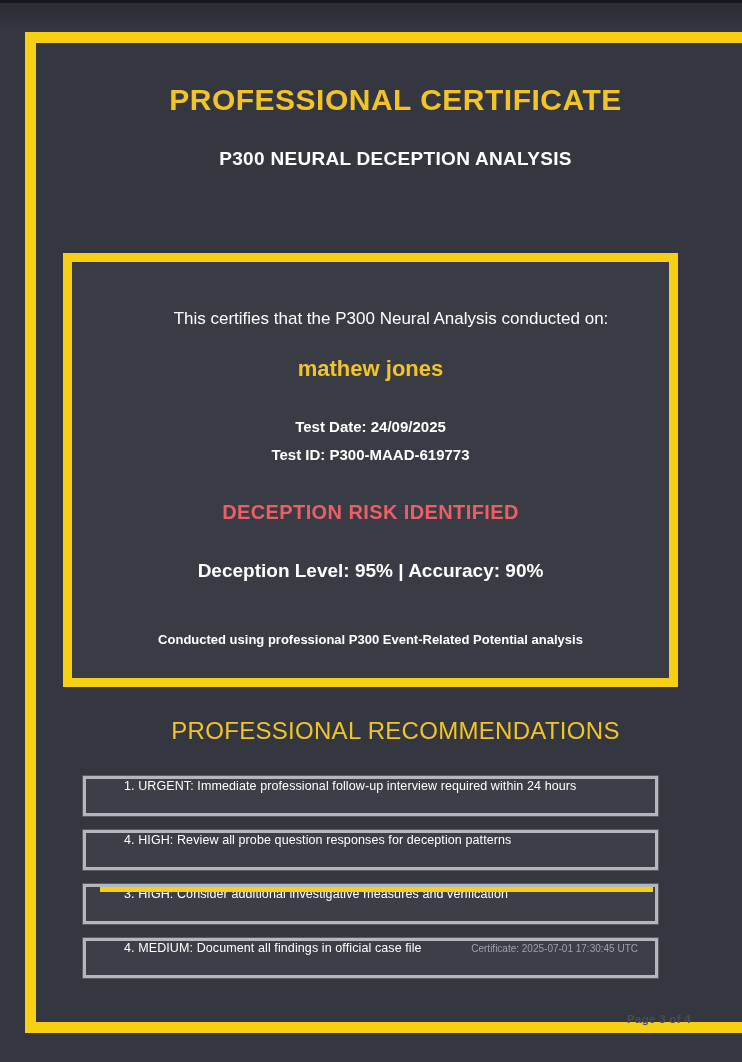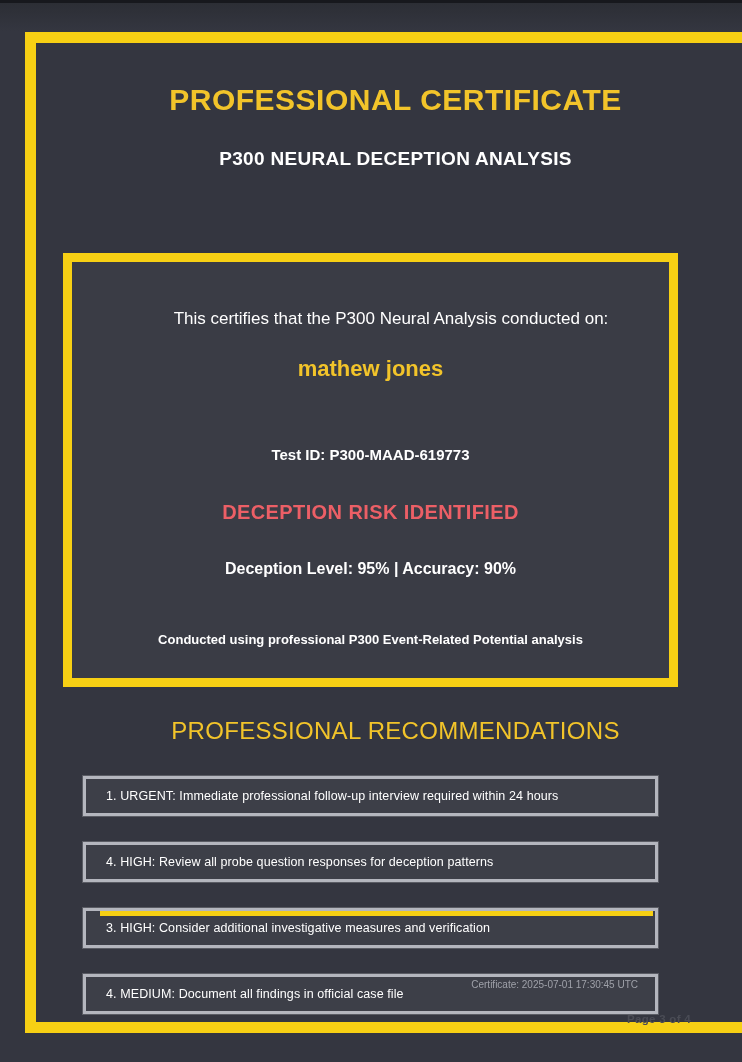--- a/index.html
+++ b/index.html
@@ -33,31 +33,31 @@
   .cert-box{
     position:absolute;top:210px;left:27px;width:615px;height:434px;
     border:9px solid var(--yellow);background:var(--panel-bg);
   }
   .cert-box .line{position:absolute;left:0;width:100%;text-align:center;line-height:1.15;}
   .cert-intro{top:47px;color:var(--white);font-size:17px;font-weight:400;padding-left:41px;}
   .cert-name{top:94px;color:var(--yellow-text);font-size:22px;font-weight:bold;}
   .cert-date{top:156px;color:var(--white);font-size:15px;font-weight:bold;}
   .cert-id{top:184px;color:var(--white);font-size:15px;font-weight:bold;}
   .cert-verdict{top:239px;color:var(--red);font-size:20px;font-weight:bold;letter-spacing:.4px;}
-  .cert-metrics{top:298px;color:var(--white);font-size:16px;font-weight:bold;}
+  .cert-metrics{top:298px;color:var(--white);font-size:19px;font-weight:bold;}
   .cert-note{top:371px;color:var(--white);font-size:13px;font-weight:bold;}
   .rec-heading{
     position:absolute;top:676px;left:0;width:100%;text-align:center;
     color:var(--yellow-text);font-size:24px;font-weight:normal;letter-spacing:.3px;line-height:1;
   }
   .rec-list{position:absolute;top:733px;left:47px;width:575px;}
   .rec-box{
-    position:relative;width:100%;height:40px;margin-bottom:26px;
+    position:relative;width:100%;height:40px;margin-bottom:14px;
     border:3px solid var(--gray-border);background:var(--box-bg);
-    display:flex;align-items:center;padding:0 20px;
+    display:flex;padding:0 38px;
     box-shadow:0 0 0 1px #5a5c64;
   }
   .rec-text{color:var(--white);font-size:12.5px;font-weight:400;letter-spacing:.1px;}
   .rec-divider{
     position:absolute;top:0;left:14px;right:2px;height:5px;background:var(--yellow);
   }
   .rec-timestamp{
     position:absolute;top:2px;right:17px;
     color:var(--muted);font-size:10px;font-weight:400;
   }
@@ -74,20 +74,21 @@
 
 <div class="frame">
 
   <div class="doc-title">PROFESSIONAL CERTIFICATE</div>
 
   <div class="doc-subtitle">P300 NEURAL DECEPTION ANALYSIS</div>
 
   <div class="cert-box">
     <div class="line cert-intro">This certifies that the P300 Neural Analysis conducted on:</div>
     <div class="line cert-name">mathew jones</div>
+    <div class="line cert-date">Test Date: 24/09/2025</div>
     <div class="line cert-id">Test ID: P300-MAAD-619773</div>
     <div class="line cert-verdict">DECEPTION RISK IDENTIFIED</div>
     <div class="line cert-metrics">Deception Level: 95% | Accuracy: 90%</div>
     <div class="line cert-note">Conducted using professional P300 Event-Related Potential analysis</div>
   </div>
 
   <div class="rec-heading">PROFESSIONAL RECOMMENDATIONS</div>
 
   <div class="rec-list">
 

